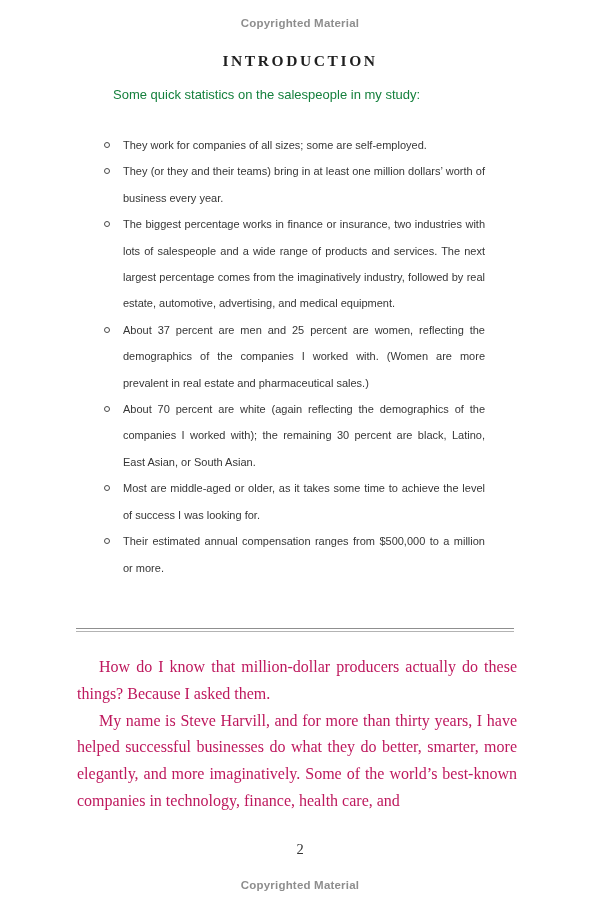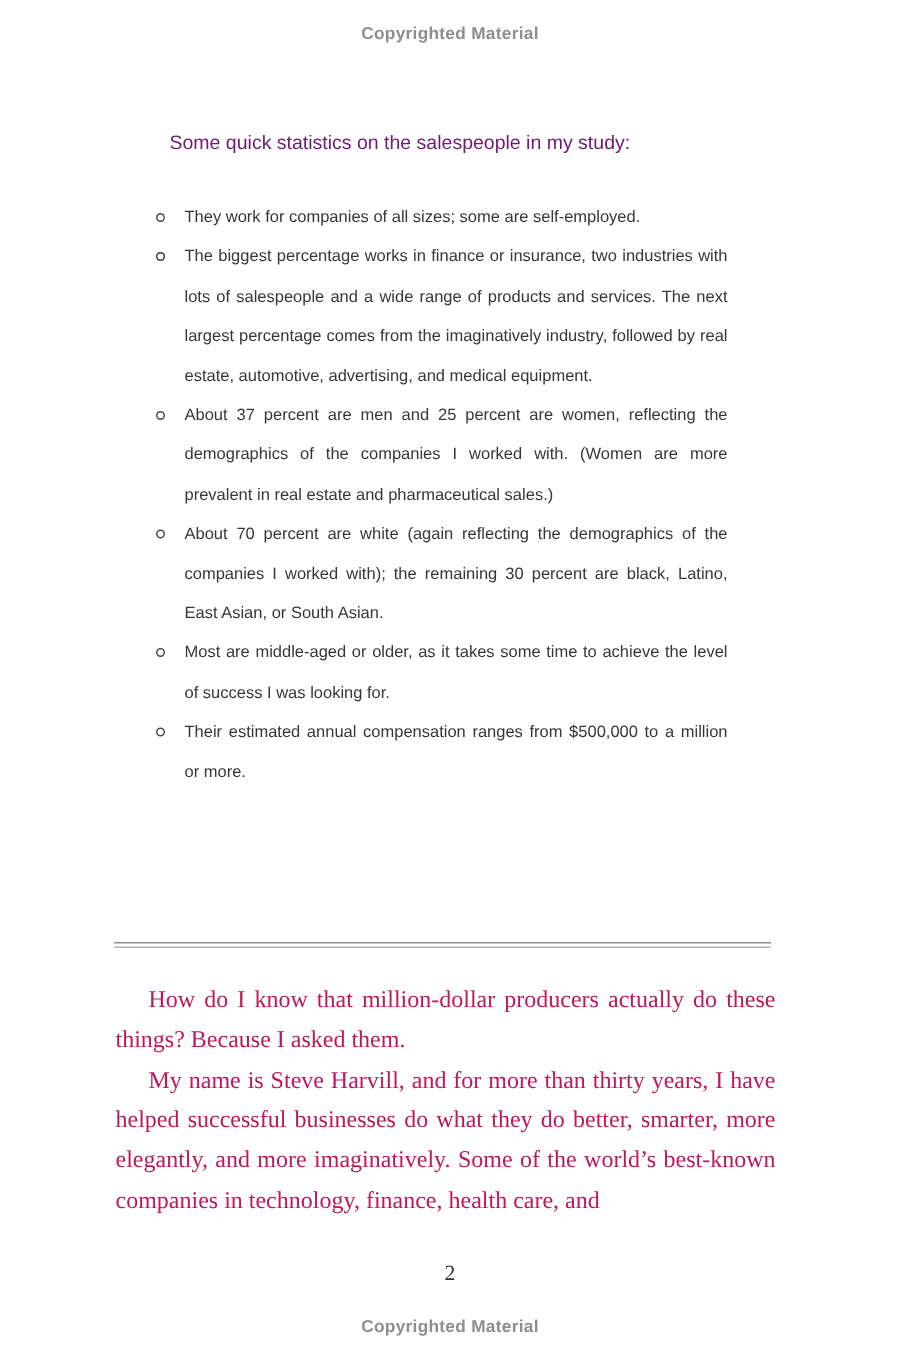--- a/index.html
+++ b/index.html
@@ -32,21 +32,21 @@
     font-weight: 600;
     letter-spacing: 2.6px;
     color: #1f1f1f;
   }
   .intro-line {
     position: absolute;
     top: 87px;
     left: 113px;
     font-family: "Liberation Sans", sans-serif;
     font-size: 13px;
-    color: #701a75;
+    color: #15803d;
     text-align: center;
   }
   .bullet-list {
     position: absolute;
     top: 132px;
     left: 100px;
     width: 385px;
     margin: 0;
     padding: 0;
     list-style: none;
@@ -101,30 +101,32 @@
     color: #333333;
   }
 </style>
 </head>
 <body>
 
 <div class="page">
 
   <div class="copyright copyright-top">Copyrighted Material</div>
 
+  <div class="chapter-title">INTRODUCTION</div>
 
   <div class="intro-line">Some quick statistics on the salespeople in my study:</div>
 
   <ul class="bullet-list">
     <li>
       <span class="bullet-marker"></span>
       <span>They work for companies of all sizes; some are self-employed.</span>
     </li>
     <li>
       <span class="bullet-marker"></span>
+      <span>They (or they and their teams) bring in at least one million dollars’ worth of business every year.</span>
     </li>
     <li>
       <span class="bullet-marker"></span>
       <span>The biggest percentage works in finance or insurance, two industries with lots of salespeople and a wide range of products and services. The next largest percentage comes from the imaginatively industry, followed by real estate, automotive, advertising, and medical equipment.</span>
     </li>
     <li>
       <span class="bullet-marker"></span>
       <span>About 37 percent are men and 25 percent are women, reflecting the demographics of the companies I worked with. (Women are more prevalent in real estate and pharmaceutical sales.)</span>
     </li>
     <li>

